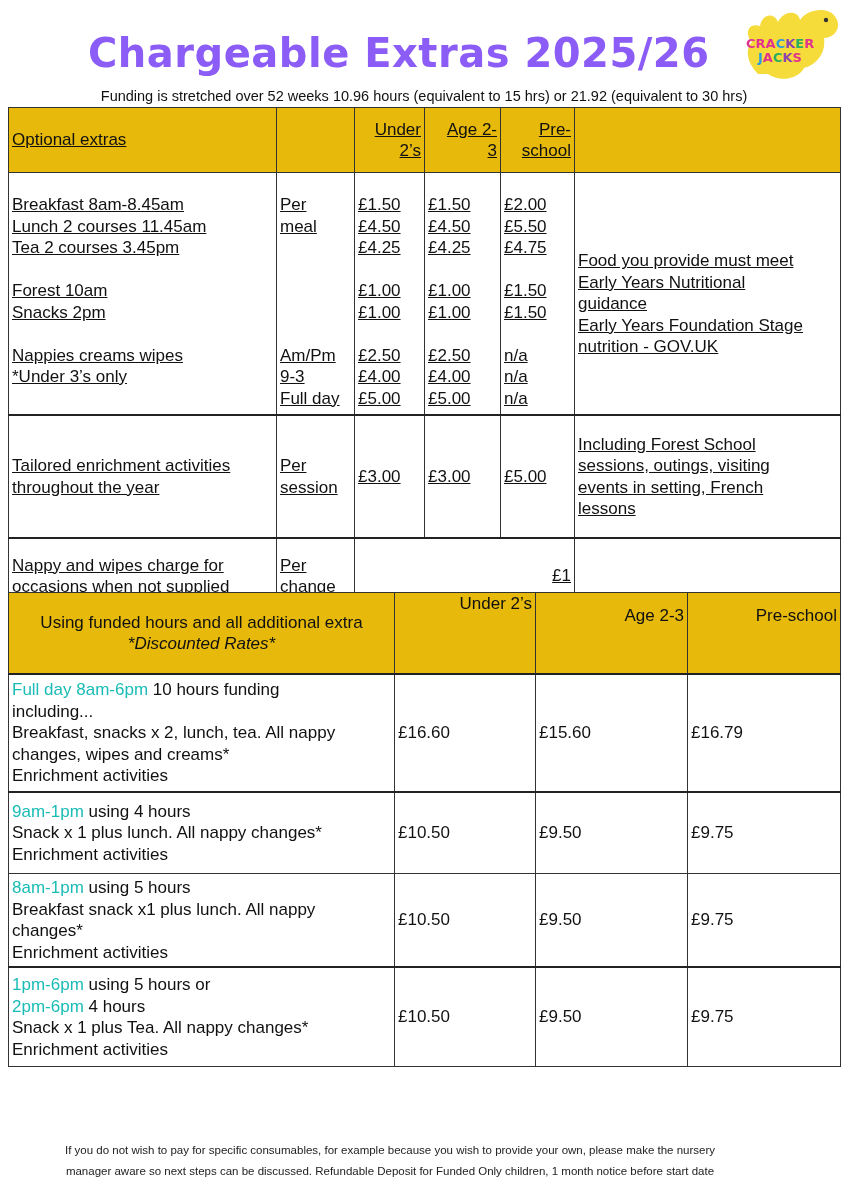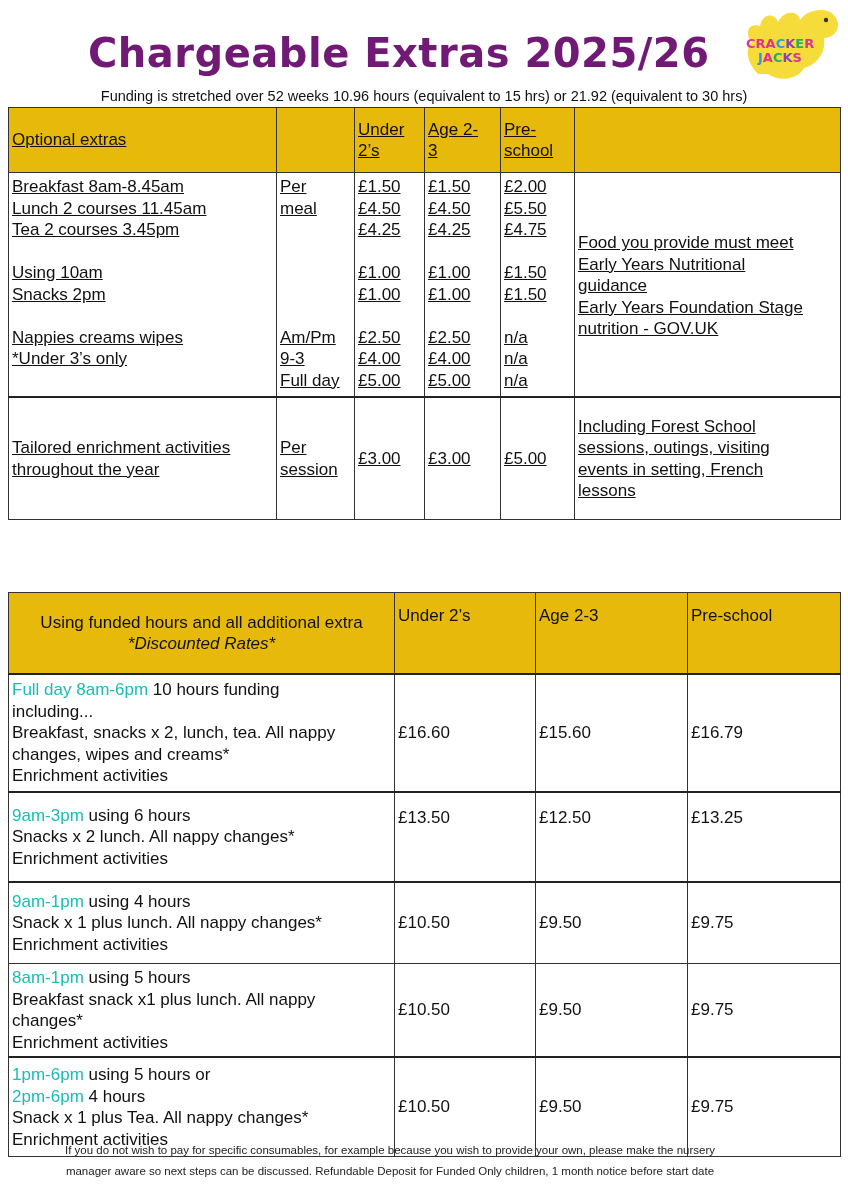--- a/index.html
+++ b/index.html
@@ -1,28 +1,28 @@
 <!DOCTYPE html>
 <html><head>
 <meta charset="utf-8">
 <style>
   html, body { margin:0; padding:0; background:#ffffff; }
   body { width:848px; height:1200px; position:relative; overflow:hidden; font-family:"Liberation Sans", sans-serif; color:#111; }
-  .title { position:absolute; left:88px; top:30px; font-family:"DejaVu Sans", sans-serif; font-weight:bold; font-size:40px; color:#701a75; letter-spacing:0.5px; margin:0; }
+  .title { position:absolute; left:88px; top:30px; font-family:"DejaVu Sans", sans-serif; font-weight:bold; font-size:40px; color:#8b5cf6; letter-spacing:0.5px; margin:0; }
   .logo { position:absolute; left:738px; top:4px; width:104px; height:80px; }
   .subtitle { position:absolute; left:0; top:88px; width:848px; text-align:center; font-size:14.5px; color:#111; }
   .tbl { position:absolute; left:8px; border-collapse:collapse; table-layout:fixed; }
   .tbl td { border:1px solid #333; vertical-align:middle; padding:0 3px; font-size:17px; line-height:21.5px; }
   .hdr td { background:#e6b90a; }
   #t1 { top:107px; width:832px;text-decoration:underline; }
   #t1 col.c1 { width:268px; } #t1 col.c2 { width:78px; } #t1 col.c3 { width:70px; }
   #t1 col.c4 { width:76px; } #t1 col.c5 { width:74px; } #t1 col.c6 { width:266px; }
-  .ctr { text-align:left; }
+  .ctr { text-align:right; }
   .hdr1 td { height:64px; }
-  .rowA td { height:220px; vertical-align:top; padding-top:3px; }
+  .rowA td { height:220px; vertical-align:top; padding-top:21px; }
   .rowA td.note { vertical-align:middle; }
   .rowB td { height:121px; }
   .rowC td { height:74px; }
   .thick-top td { border-top:2px solid #222; }
   .line { display:block; white-space:nowrap; }
   .gap { display:block; height:21.5px; }
   .link { text-decoration:underline; cursor:pointer; }
   #t2 { top:592px; width:832px; }
   #t2 col.d1 { width:386px; } #t2 col.d2 { width:141px; } #t2 col.d3 { width:152px; } #t2 col.d4 { width:153px; }
   #t2 td { font-size:17px; }
@@ -73,21 +73,21 @@
       <span class="line">school</span>
     </td>
     <td></td>
   </tr>
   <tr class="rowA">
     <td>
       <span class="line">Breakfast 8am-8.45am</span>
       <span class="line">Lunch 2 courses 11.45am</span>
       <span class="line">Tea  2 courses 3.45pm</span>
       <span class="gap"></span>
-      <span class="line">Using 10am</span>
+      <span class="line">Forest 10am</span>
       <span class="line">Snacks 2pm</span>
       <span class="gap"></span>
       <span class="line">Nappies creams wipes</span>
       <span class="line">*Under 3’s only</span>
     </td>
     <td>
       <span class="line">Per</span>
       <span class="line">meal</span>
       <span class="gap"></span>
           <span class="gap"></span>
@@ -153,63 +153,65 @@
     </td>
     <td>£3.00</td>
     <td>£3.00</td>
     <td>£5.00</td>
     <td>
       <span class="line">Including Forest School</span>
       <span class="line">sessions, outings, visiting</span>
       <span class="line">events in setting, French</span>
       <span class="line">lessons</span>
     </td>
+  </tr>
+  <tr class="rowC thick-top">
+    <td>
+      <span class="line">Nappy and wipes charge for</span>
+      <span class="line">occasions when not supplied</span>
+    </td>
+    <td>
+      <span class="line">Per</span>
+      <span class="line">change</span>
+    </td>
+    <td colspan="3" class="ctr">£1</td>
+    <td></td>
   </tr>
 </tbody>
   </table>
 
 <table class="tbl" id="t2">
   <colgroup>
       <col class="d1">
       <col class="d2">
       <col class="d3">
       <col class="d4">
     </colgroup>
   <tbody>
       <tr class="hdr hdr2">
     <td class="lab">
       <span class="line">Using funded hours and all additional extra</span>
       <span class="line" style="font-style:italic">*Discounted Rates*</span>
     </td>
-    <td class="ctr" style="vertical-align:top;padding-top:12px">Under 2’s</td>
+    <td class="ctr" style="vertical-align:top;">Under 2’s</td>
     <td class="ctr" style="vertical-align:top;padding-top:12px">Age 2-3</td>
     <td class="ctr" style="vertical-align:top;padding-top:12px">Pre-school</td>
   </tr>
   <tr class="r1 thick-top">
     <td>
       <span class="line"><span class="teal">Full day 8am-6pm</span><span> 10 hours funding</span></span>
       <span class="line">including...</span>
       <span class="line">Breakfast, snacks x 2, lunch, tea. All nappy</span>
       <span class="line">changes, wipes and creams*</span>
       <span class="line">Enrichment activities</span>
     </td>
     <td class="price">£16.60</td>
     <td class="price">£15.60</td>
     <td class="price">£16.79</td>
   </tr>
-  <tr class="r2 thick-top">
-    <td>
-      <span class="line"><span class="teal"> 9am-3pm</span><span> using 6 hours</span></span>
-      <span class="line">Snacks x 2 lunch. All nappy changes*</span>
-      <span class="line">Enrichment activities</span>
-    </td>
-    <td class="price" style="vertical-align:top;padding-top:14px">£13.50</td>
-    <td class="price" style="vertical-align:top;padding-top:14px">£12.50</td>
-    <td class="price" style="vertical-align:top;padding-top:14px">£13.25</td>
-  </tr>
   <tr class="r3 thick-top">
     <td>
       <span class="line"><span class="teal">9am-1pm</span><span> using 4 hours</span></span>
       <span class="line">Snack x 1 plus lunch. All nappy changes*</span>
       <span class="line">Enrichment activities</span>
     </td>
     <td class="price">£10.50</td>
     <td class="price">£9.50</td>
     <td class="price">£9.75</td>
   </tr>

